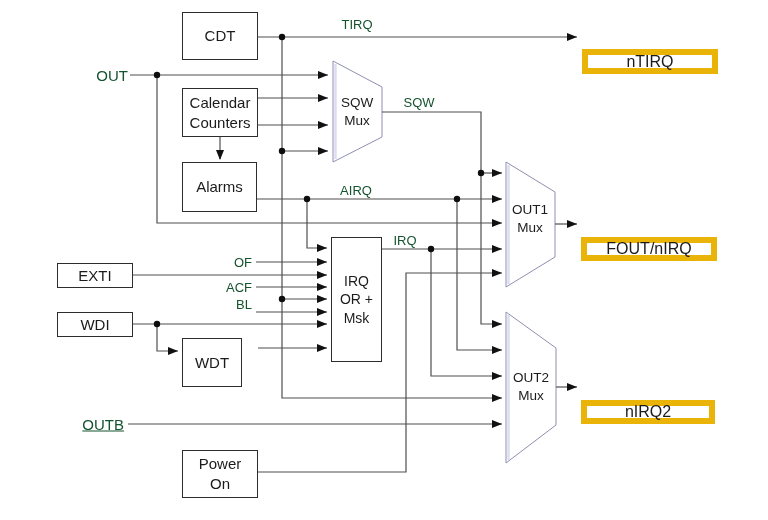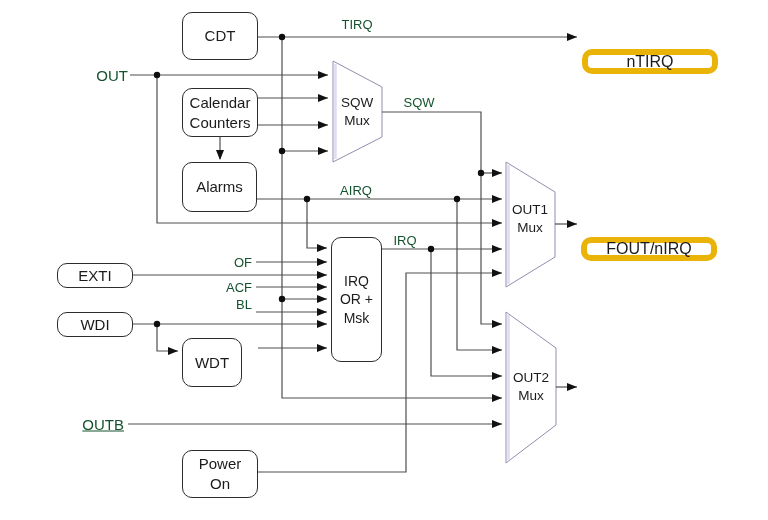--- a/index.html
+++ b/index.html
@@ -3,21 +3,21 @@
 <meta charset="utf-8">
 <style>
   html,body{margin:0;padding:0;background:#ffffff;}
   #canvas{
     position:relative;width:768px;height:520px;background:#ffffff;overflow:hidden;
     font-family:"Liberation Sans","DejaVu Sans",sans-serif;color:#1b1b1b;
   }
   #wire-svg{position:absolute;left:0;top:0;width:768px;height:520px;}
   .block,.outbox{
     position:absolute;background:#ffffff;display:flex;align-items:center;justify-content:center;
-    text-align:center;white-space:pre-line;line-height:1.32;box-sizing:border-box;border-radius:10px;
+    text-align:center;white-space:pre-line;line-height:1.32;box-sizing:border-box;
   }
   .block{border:1.5px solid #2d2d2d;font-size:15px;}
   .outbox{border:6px solid #eab308;font-size:16px;margin-top:24px;}
   .muxlabel{
     position:absolute;transform:translate(-50%,-50%);text-align:center;white-space:pre-line;
     font-size:13.5px;line-height:1.3;color:#1b1b1b;
   }
   .sig{position:absolute;font-size:13px;color:#14532d;white-space:nowrap;}
   .sig.ctr{transform:translate(-50%,-50%);}
   .sig.rt{transform:translate(-100%,-50%);}
@@ -134,20 +134,21 @@
   <div class="block" id="blk-pwr">Power
 On</div>
   <div class="block" id="blk-exti">EXTI</div>
   <div class="block" id="blk-wdi">WDI</div>
   <div class="block" id="blk-irq">IRQ
 OR +
 Msk</div>
 
   <div class="outbox" id="out-ntirq">nTIRQ</div>
   <div class="outbox" id="out-fout">FOUT/nIRQ</div>
+  <div class="outbox" id="out-nirq2">nIRQ2</div>
 
   <div class="muxlabel" id="mux-sqw-label">SQW
 Mux</div>
   <div class="muxlabel" id="mux-out1-label">OUT1
 Mux</div>
   <div class="muxlabel" id="mux-out2-label">OUT2
 Mux</div>
 
   <div class="sig rt big" id="lbl-out">OUT</div>
   <div class="sig rt big" id="lbl-outb">OUTB</div>

